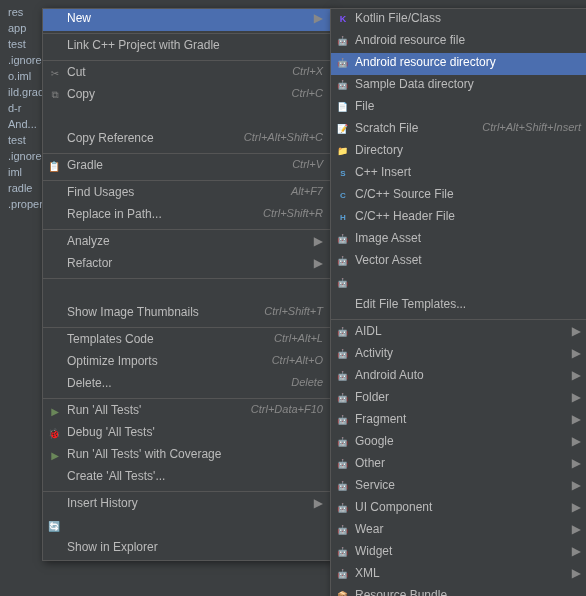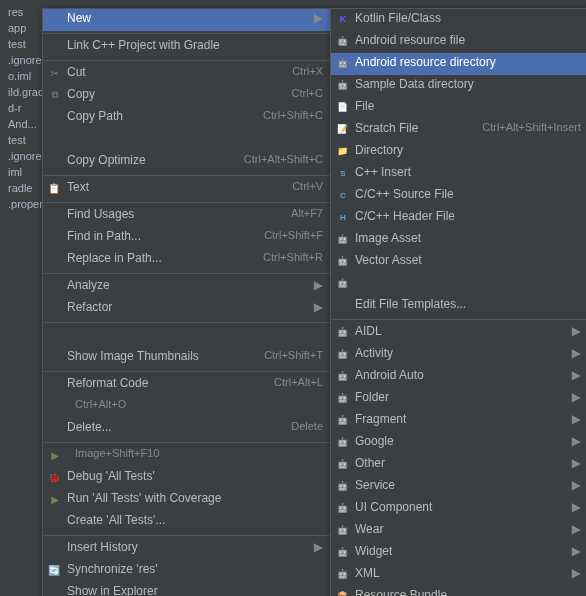--- a/index.html
+++ b/index.html
@@ -93,20 +93,21 @@
     .menu-item .item-label {
       flex: 1;
       white-space: nowrap;
     }
 
     .menu-item .item-shortcut {
       color: #888;
       font-size: 11px;
       margin-left: 8px;
       white-space: nowrap;
+      font-style: italic;
     }
 
     .menu-item .item-arrow {
       margin-left: 4px;
       color: #888;
     }
 
     .menu-divider {
       height: 1px;
       background: #555;
@@ -160,57 +161,47 @@
     <span class="item-label">Cut</span>
     <span class="item-shortcut">Ctrl+X</span>
   </div>
 
   <div class="menu-item">
     <span class="item-icon icon-gray">⧉</span>
     <span class="item-label">Copy</span>
     <span class="item-shortcut">Ctrl+C</span>
   </div>
 
-  <div class="menu-item">
-    <span class="item-icon"></span>
-    <span class="item-label">Copy Path</span>
-    <span class="item-shortcut">Ctrl+Shift+C</span>
-  </div>
-
-  <div class="menu-item">
-    <span class="item-icon"></span>
-  </div>
-
-  <div class="menu-item">
-    <span class="item-icon"></span>
-    <span class="item-label">Copy Optimize</span>
+
+  <div class="menu-item">
+    <span class="item-icon"></span>
+  </div>
+
+  <div class="menu-item">
+    <span class="item-icon"></span>
+    <span class="item-label">Copy Reference</span>
     <span class="item-shortcut">Ctrl+Alt+Shift+C</span>
   </div>
 
   <div class="menu-divider"></div>
 
   <div class="menu-item">
     <span class="item-icon icon-gray">📋</span>
-    <span class="item-label">Text</span>
+    <span class="item-label">Gradle</span>
     <span class="item-shortcut">Ctrl+V</span>
   </div>
 
   <div class="menu-divider"></div>
 
   <div class="menu-item">
     <span class="item-icon"></span>
     <span class="item-label">Find Usages</span>
     <span class="item-shortcut">Alt+F7</span>
   </div>
 
-  <div class="menu-item">
-    <span class="item-icon"></span>
-    <span class="item-label">Find in Path...</span>
-    <span class="item-shortcut">Ctrl+Shift+F</span>
-  </div>
 
   <div class="menu-item">
     <span class="item-icon"></span>
     <span class="item-label">Replace in Path...</span>
     <span class="item-shortcut">Ctrl+Shift+R</span>
   </div>
 
   <div class="menu-divider"></div>
 
   <div class="menu-item">
@@ -234,40 +225,42 @@
   <div class="menu-item">
     <span class="item-icon"></span>
     <span class="item-label">Show Image Thumbnails</span>
     <span class="item-shortcut">Ctrl+Shift+T</span>
   </div>
 
   <div class="menu-divider"></div>
 
   <div class="menu-item">
     <span class="item-icon"></span>
-    <span class="item-label">Reformat Code</span>
+    <span class="item-label">Templates Code</span>
     <span class="item-shortcut">Ctrl+Alt+L</span>
   </div>
 
   <div class="menu-item">
     <span class="item-icon"></span>
+    <span class="item-label">Optimize Imports</span>
     <span class="item-shortcut">Ctrl+Alt+O</span>
   </div>
 
   <div class="menu-item">
     <span class="item-icon"></span>
     <span class="item-label">Delete...</span>
     <span class="item-shortcut">Delete</span>
   </div>
 
   <div class="menu-divider"></div>
 
   <div class="menu-item">
     <span class="item-icon icon-green">▶</span>
-    <span class="item-shortcut">Image+Shift+F10</span>
+    <span class="item-label">Run 'All Tests'</span>
+    <span class="item-shortcut">Ctrl+Data+F10</span>
   </div>
 
   <div class="menu-item">
     <span class="item-icon">🐞</span>
     <span class="item-label">Debug 'All Tests'</span>
   </div>
 
   <div class="menu-item">
     <span class="item-icon icon-green">▶</span>
     <span class="item-label">Run 'All Tests' with Coverage</span>
@@ -281,21 +274,20 @@
   <div class="menu-divider"></div>
 
   <div class="menu-item">
     <span class="item-icon"></span>
     <span class="item-label">Insert History</span>
     <span class="item-arrow">▶</span>
   </div>
 
   <div class="menu-item">
     <span class="item-icon" style="font-size:10px;">🔄</span>
-    <span class="item-label">Synchronize 'res'</span>
   </div>
 
   <div class="menu-item">
     <span class="item-icon"></span>
     <span class="item-label">Show in Explorer</span>
   </div>
 
 </div>
 
 <div class="context-menu-secondary">

